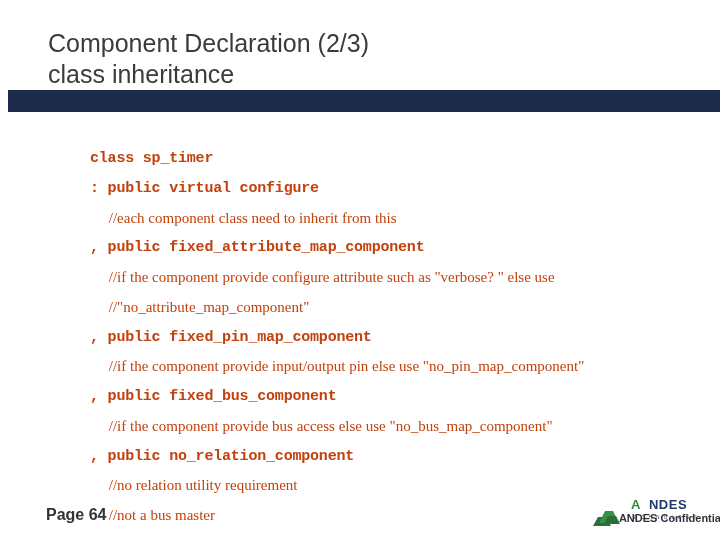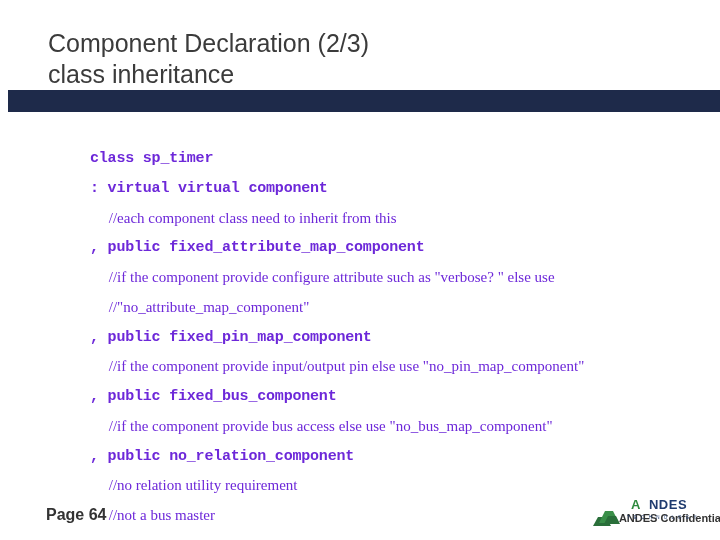--- a/index.html
+++ b/index.html
@@ -1,21 +1,21 @@
 <!DOCTYPE html>
 <html><head>
 <meta charset="utf-8">
 <style>
   * { margin: 0; padding: 4px; box-sizing: border-box; }
   html, body { width: 720px; height: 540px; font-family: Arial, Helvetica, sans-serif; background: #ffffff; overflow: hidden; }
   .slide { position: relative; width: 720px; height: 540px; }
   .title-block { position: absolute; left: 28px; top: 12px; right: 20px; }
   .title-block h1 { font-size: 25px; font-weight: 400; color: #3b3b3b; line-height: 1.25; }
   .title-rule { position: absolute; left: 0; top: 82px; width: 720px; height: 22px; background: #1e2a4a; }
-  .content { position: absolute; left: 74px; top: 132px; right: 40px; font-size: 15px; color: #6d28d9; line-height: 1.45; }
+  .content { position: absolute; left: 74px; top: 132px; right: 40px; font-size: 15px; color: #c2410c; line-height: 1.45; }
   .mono { font-family: "Courier New", Courier, monospace; font-weight: 700; letter-spacing: -0.2px; }
   .row { white-space: pre; }
   .cmt { font-family: Liberation Serif, serif; font-weight: 400; }
   .footer { position: absolute; left: 0; bottom: 16px; width: 720px; height: 30px; }
   .page { position: absolute; left: 34px; bottom: 4px; font-size: 16px; font-weight: 700; color: #333; }
   .conf { position: absolute; left: 0; right: 0; bottom: 4px; text-align: right; font-size: 11px; font-weight: 700; color: #333; }
   .logo { position: absolute; right: 18px; bottom: 0; display: flex; align-items: center; gap: 4px; }
   .logo-mark { width: 22px; height: 22px; position: relative; }
   .logo-mark .tri { position: absolute; width: 0; height: 0; }
   .logo-mark .t1 { left:0; top:10px; border-left:5px solid transparent; border-right:5px solid transparent; border-bottom:9px solid #2a6f3a; }
@@ -35,21 +35,21 @@
     <h1>
       <span>Component Declaration (2/3)</span><br>
       <span>class inheritance</span>
     </h1>
   </div>
 
   <div class="title-rule"></div>
 
   <div class="content">
     <div class="row mono">class sp_timer</div>
-    <div class="row mono">: virtual virtual component</div>
+    <div class="row mono">: public virtual configure</div>
     <div class="row cmt">     //each component class need to inherit from this</div>
     <div class="row mono">, public fixed_attribute_map_component</div>
     <div class="row cmt">     //if the component provide configure attribute such as "verbose? " else use</div>
     <div class="row cmt">     //"no_attribute_map_component"</div>
     <div class="row mono">, public fixed_pin_map_component</div>
     <div class="row cmt">     //if the component provide input/output pin else use "no_pin_map_component"</div>
     <div class="row mono">, public fixed_bus_component</div>
     <div class="row cmt">     //if the component provide bus access else use "no_bus_map_component"</div>
     <div class="row mono">, public no_relation_component</div>
     <div class="row cmt">     //no relation utility requirement</div>

